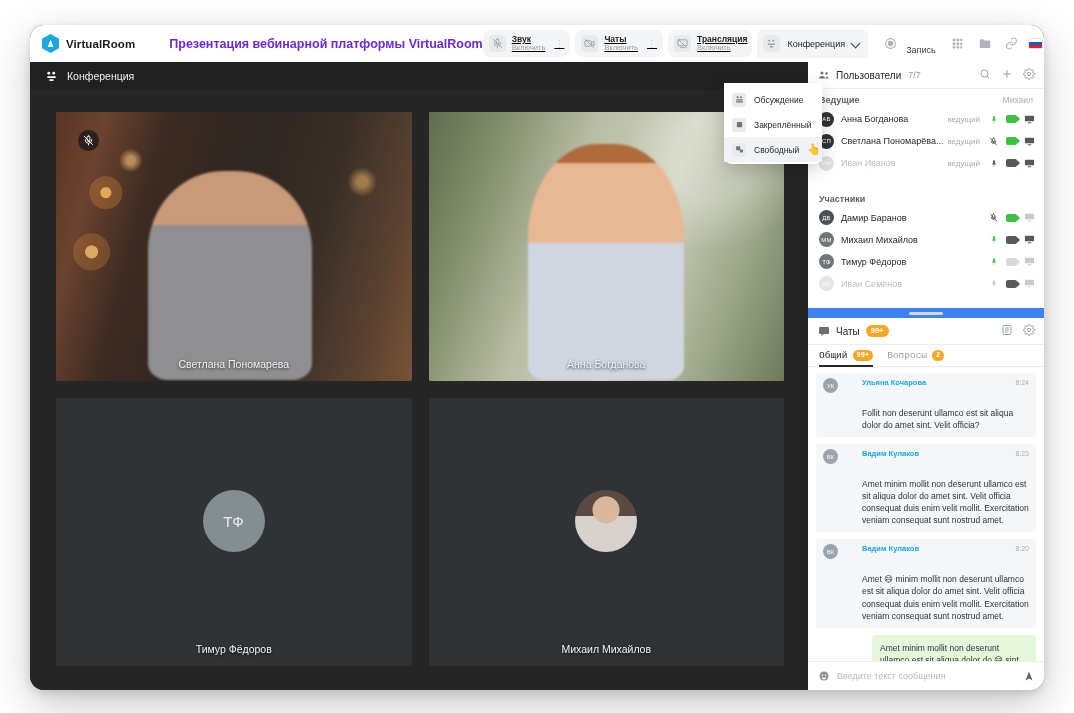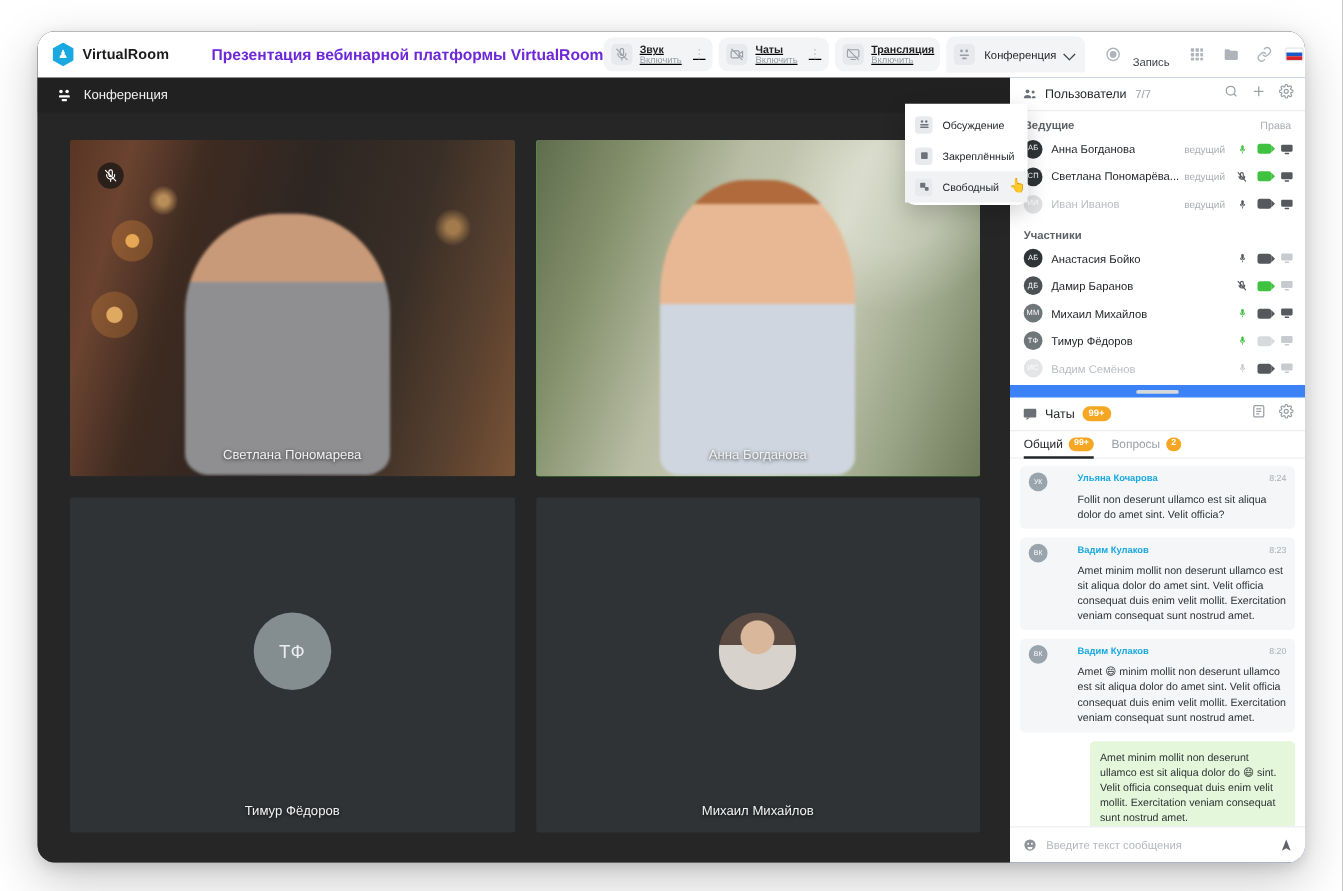--- a/index.html
+++ b/index.html
@@ -225,21 +225,21 @@
     width: 12px; height: 8px; border-radius: 2px; background: #d7dadd; position: relative;
   }
   .badge-light::after {
     content:""; position:absolute; right:-3px; top:1px; border-left:3px solid #d7dadd;
     border-top:3px solid transparent; border-bottom:3px solid transparent;
   }
   .drag-sep { height: 10px; display: flex; align-items: center; justify-content: center; flex: 0 0 auto; }
   .drag-sep .bar { width: 34px; height: 3px; border-radius: 2px; background: #d5d8db; }
   .chat-card { flex: 1 1 auto; margin-bottom: 0; }
   .tabs { display: flex; align-items: center; gap: 14px; padding: 5px 11px 0; border-bottom: 1px solid #eceef0; flex: 0 0 auto; }
-  .tab { display: flex; align-items: flex-end; gap: 5px; padding-bottom: 5px; position: relative; }
+  .tab { display: flex; align-items: flex-end; gap: 5px; padding-bottom: 5px; position: relative; font-family: Liberation Mono, monospace; }
   .tab .tl { font-size: 9.5px; color: #9aa0a6; }
   .tab.active .tl { color: #23272b; }
   .tab.active::after {
     content: ""; position: absolute; left: 0; right: 0; bottom: -1px; height: 2px; background: #23272b;
   }
   .pill {
     background: #f5a623; color: #fff; font-size: 7.5px;
     border-radius: 9px; padding: 1px 5px; line-height: 1.25; font-weight: bold;
   }
   .pill.sm { padding: 1px 4px; font-size: 7px; }
@@ -247,21 +247,21 @@
   .msg { border-radius: 4px; padding: 5px 7px 6px; margin-bottom: 7px; display: flex; gap: 24px; }
   .msg.in { background: #f4f6f8; }
   .msg .mav {
     width: 15px; height: 15px; border-radius: 50%; background: #9aa4ad; flex: 0 0 auto;
     display: flex; align-items: center; justify-content: center; color: #fff; font-size: 5.5px;
   }
   .msg .mbody { flex: 1 1 auto; min-width: 0; }
   .msg .mhead { display: flex; align-items: baseline; }
   .msg .mname { font-size: 7.5px; color: #19a8e0; font-weight: bold; }
   .msg .mtime { margin-left: auto; font-size: 7px; color: #a9aeb3; }
-  .msg .mtext { font-size: 8.5px; color: #2d3236; line-height: 1.42; margin-top: 6px; word-wrap: break-word; }
+  .msg .mtext { font-size: 8.5px; color: #2d3236; line-height: 1.42; margin-top: 20px; word-wrap: break-word; }
   .msg.out {
     background: #e4f7da; margin-left: 56px; padding: 7px 8px 8px;
   }
   .msg.out .mtext { margin-top: 0; }
   .composer {
     height: 29px; border-top: 1px solid #eceef0; display: flex; align-items: center;
     gap: 7px; padding: 0 9px 0 10px; flex: 0 0 auto; background: #fff;
   }
   .composer .cico { color: #8e949a; display: flex; align-items: center; }
   .composer input {
@@ -502,21 +502,21 @@
               <svg width="12" height="12" viewBox="0 0 24 24" fill="none" stroke="currentColor" stroke-width="2">
                   <circle cx="12" cy="12" r="3.2"></circle>
                   <path d="M19.4 15a1.6 1.6 0 0 0 .3 1.8l.1.1a2 2 0 1 1-2.8 2.8l-.1-.1a1.6 1.6 0 0 0-2.7 1.1V21a2 2 0 1 1-4 0v-.1A1.6 1.6 0 0 0 7.5 19.4l-.1.1a2 2 0 1 1-2.8-2.8l.1-.1A1.6 1.6 0 0 0 3.6 14H3a2 2 0 1 1 0-4h.1A1.6 1.6 0 0 0 4.6 7.5l-.1-.1a2 2 0 1 1 2.8-2.8l.1.1A1.6 1.6 0 0 0 10 3.6V3a2 2 0 1 1 4 0v.1a1.6 1.6 0 0 0 2.7 1.1l.1-.1a2 2 0 1 1 2.8 2.8l-.1.1a1.6 1.6 0 0 0 1.1 2.7H21a2 2 0 1 1 0 4h-.1a1.6 1.6 0 0 0-1.5 1.3z"></path>
                 </svg>
             </span>
           </span>
         </div>
 
         <div class="subhead">
           <span class="s1">Ведущие</span>
-          <span class="s2">Права</span>
+          <span class="s2">Михаил</span>
         </div>
 
         <div class="user-list">
           <div class="urow">
             <span class="uav" style="background:#2f3436">АБ</span>
             <span class="uname">Анна Богданова</span>
             <span class="urole">ведущий</span>
             <span class="uicons">
               <span class="uic on">
                   <svg width="8" height="11" viewBox="0 0 24 24" fill="currentColor">
@@ -583,42 +583,20 @@
             </span>
           </div>
         </div>
 
         <div class="subhead">
           <span class="s1">Участники</span>
         </div>
 
         <div class="user-list">
           <div class="urow">
-            <span class="uav" style="background:#2f3436">АБ</span>
-            <span class="uname">Анастасия Бойко</span>
-            <span class="uicons" style="margin-left:auto">
-              <span class="uic dark">
-                  <svg width="8" height="11" viewBox="0 0 24 24" fill="currentColor">
-                    <rect x="9" y="2" width="6" height="12" rx="3"></rect>
-                    <path d="M6 11a6 6 0 0 0 12 0h-2a4 4 0 0 1-8 0H6z"></path>
-                    <rect x="11" y="18" width="2" height="4"></rect>
-                  </svg>
-                </span>
-              <span class="uic">
-                  <span class="badge-gray"></span>
-                </span>
-              <span class="uic off">
-                  <svg width="11" height="11" viewBox="0 0 24 24" fill="currentColor">
-                    <rect x="2" y="4" width="20" height="12" rx="2"></rect>
-                    <rect x="8" y="18" width="8" height="2.4" rx="1"></rect>
-                  </svg>
-                </span>
-            </span>
-          </div>
-          <div class="urow">
             <span class="uav" style="background:#4b5255">ДБ</span>
             <span class="uname">Дамир Баранов</span>
             <span class="uicons" style="margin-left:auto">
               <span class="uic dark">
                   <svg width="9" height="11" viewBox="0 0 24 24" fill="none" stroke="currentColor" stroke-width="2.4" stroke-linecap="round">
                     <path d="M12 3a3 3 0 0 0-3 3v6a3 3 0 0 0 6 0V6a3 3 0 0 0-3-3z"></path>
                     <path d="M18 11a6 6 0 0 1-12 0"></path>
                     <path d="M4 3l16 18"></path>
                   </svg>
                 </span>
@@ -672,21 +650,21 @@
               <span class="uic off">
                   <svg width="11" height="11" viewBox="0 0 24 24" fill="currentColor">
                     <rect x="2" y="4" width="20" height="12" rx="2"></rect>
                     <rect x="8" y="18" width="8" height="2.4" rx="1"></rect>
                   </svg>
                 </span>
             </span>
           </div>
           <div class="urow dim">
             <span class="uav" style="background:#c3c7cb">ИС</span>
-            <span class="uname">Вадим Семёнов</span>
+            <span class="uname">Иван Семёнов</span>
             <span class="uicons" style="margin-left:auto">
               <span class="uic off">
                   <svg width="8" height="11" viewBox="0 0 24 24" fill="currentColor">
                     <rect x="9" y="2" width="6" height="12" rx="3"></rect>
                     <path d="M6 11a6 6 0 0 0 12 0h-2a4 4 0 0 1-8 0H6z"></path>
                     <rect x="11" y="18" width="2" height="4"></rect>
                   </svg>
                 </span>
               <span class="uic">
                   <span class="badge-gray"></span>

